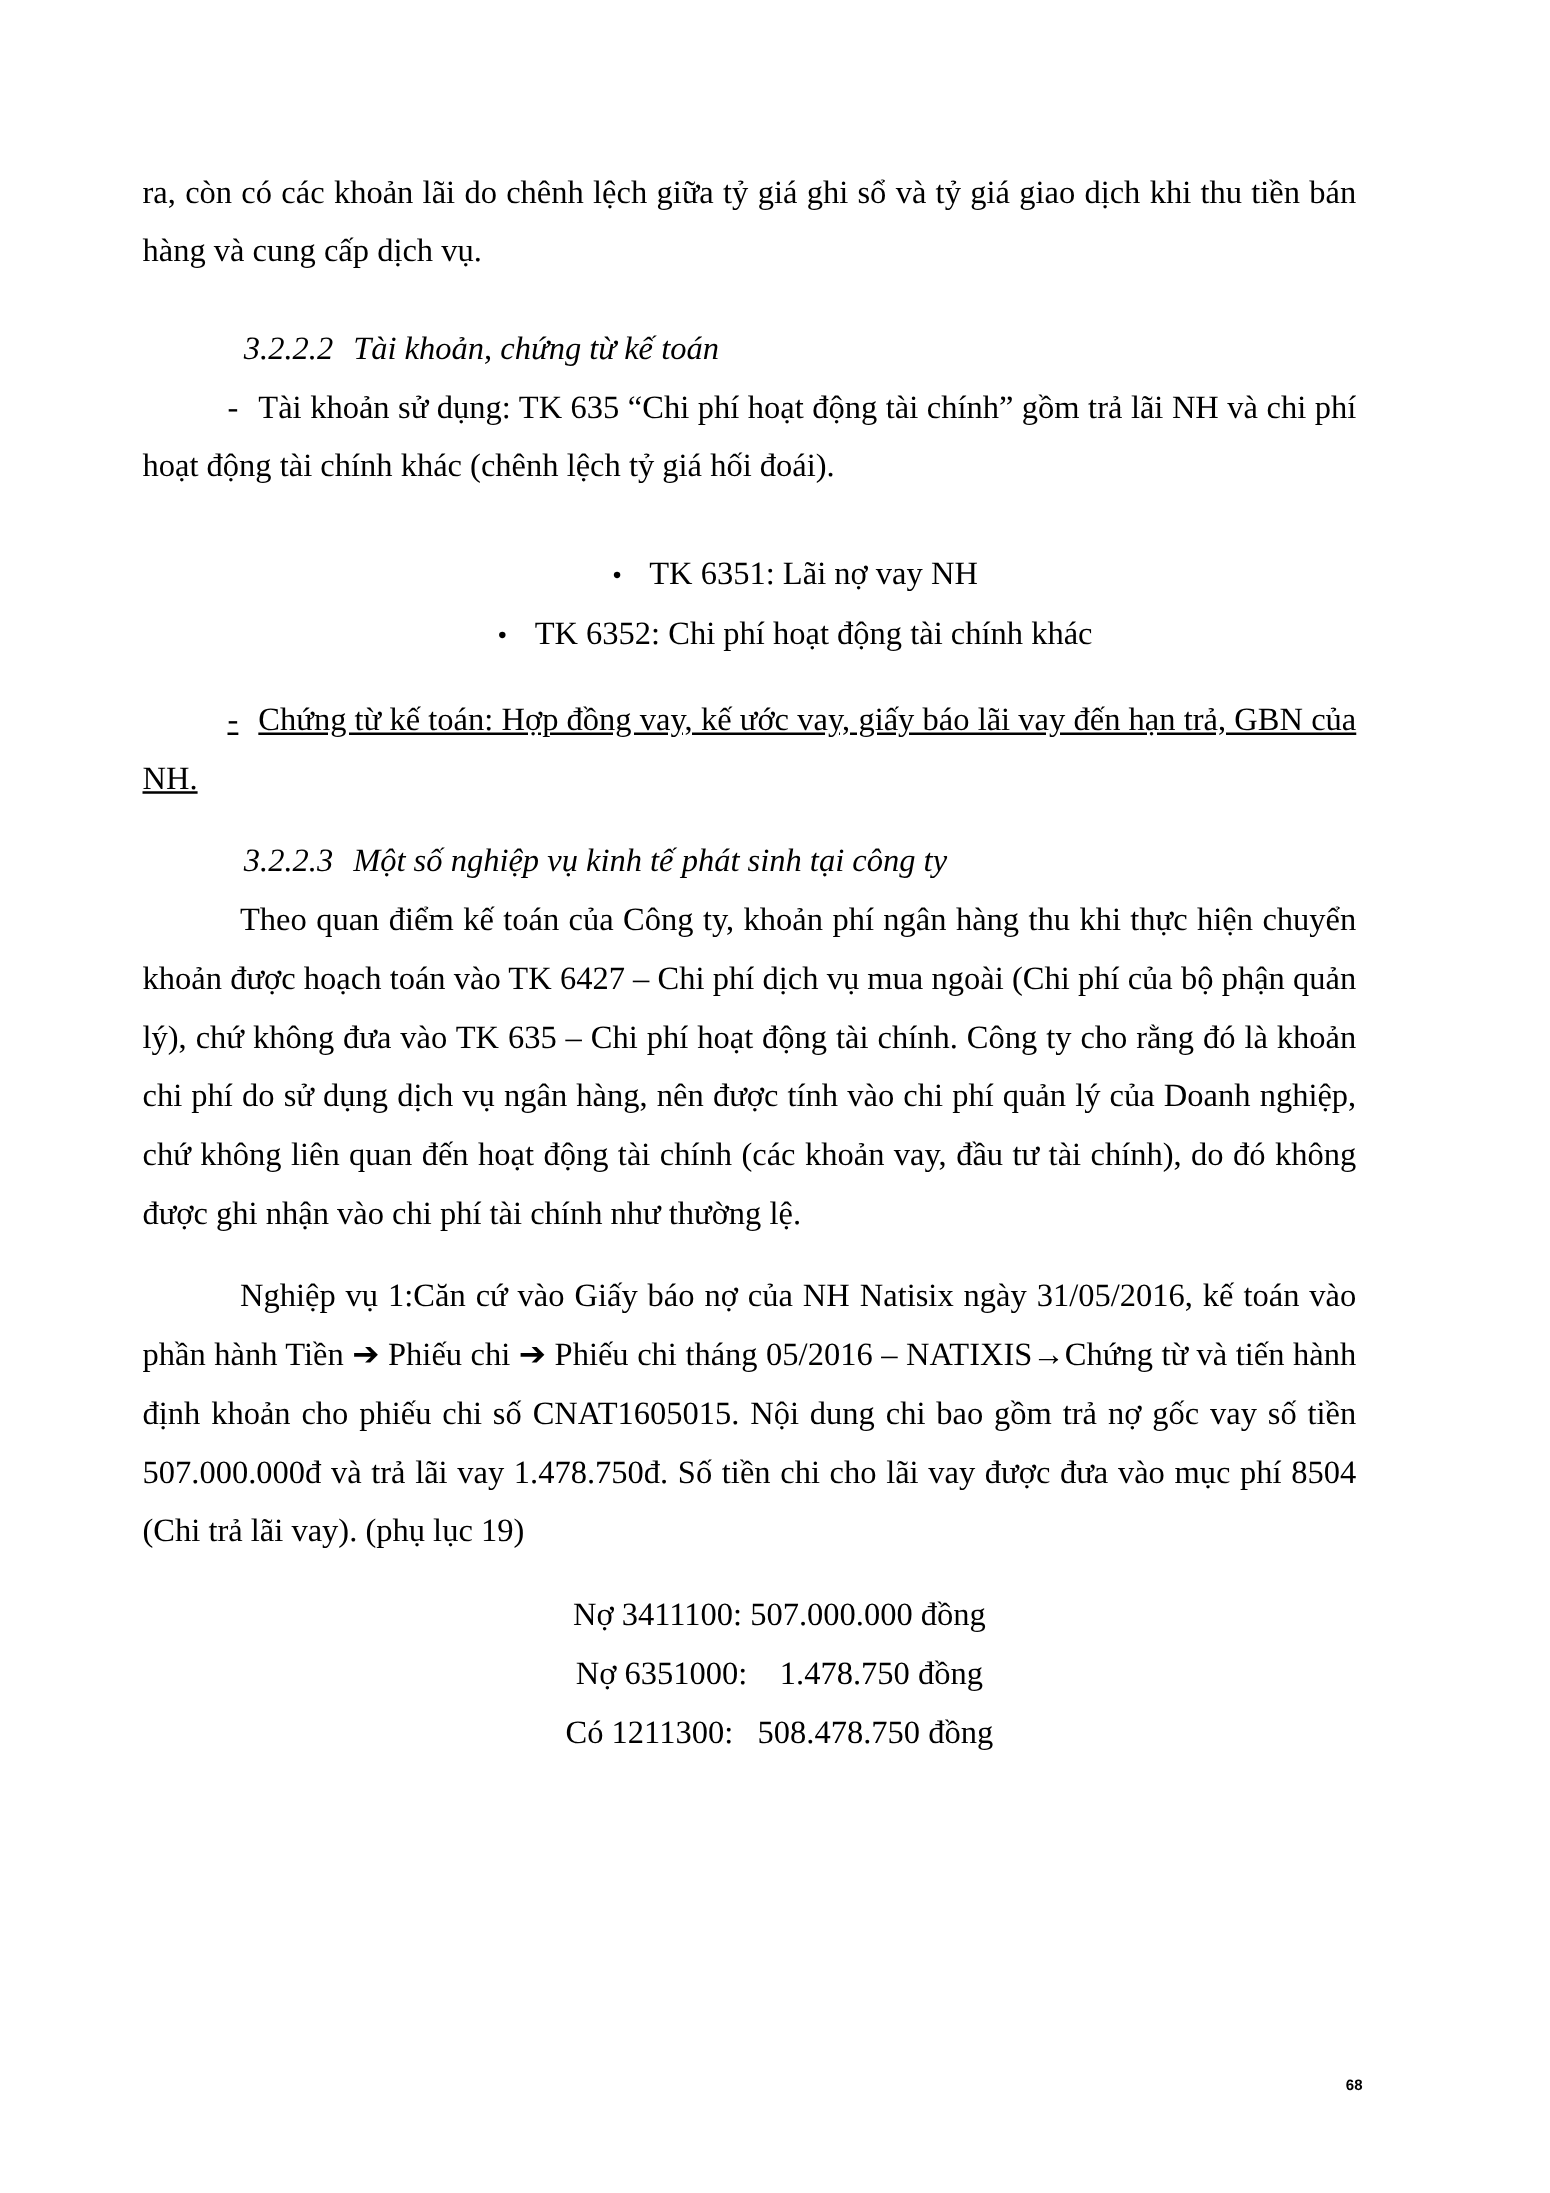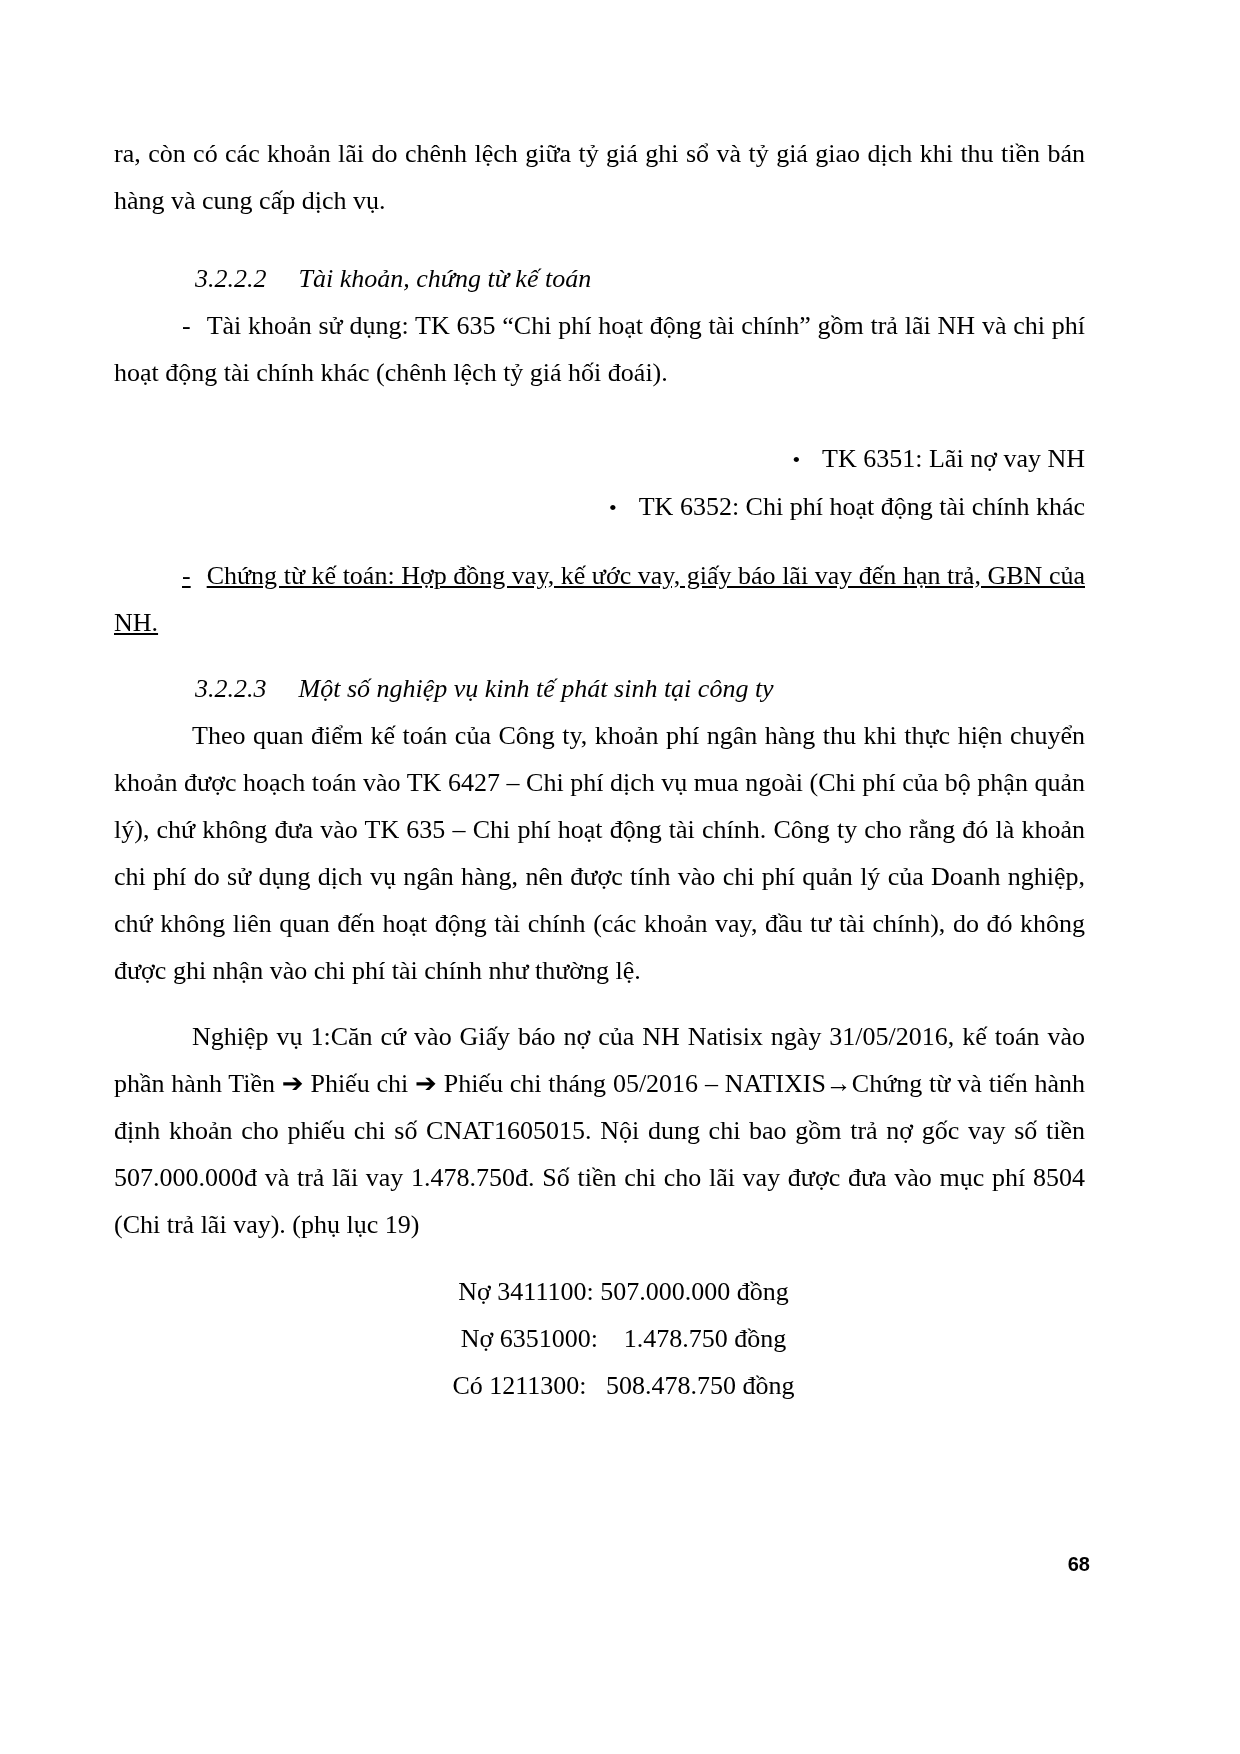--- a/index.html
+++ b/index.html
@@ -11,37 +11,37 @@
   .page {
     position:absolute; inset:0;
     padding:130px 155px 0 114px;
     box-sizing:border-box;
   }
   p { margin:0; font-size:26px; line-height:47px; text-align:justify; }
   .heading {
     font-style:italic; text-align:left;
     padding-left:81px;
   }
-  .heading .h-num { margin-right:32px; }
+  .heading .h-num { margin-right:16px; }
   .indented { text-indent:78px; }
   .dash-item { text-indent:68px; }
   .dash-item .marker { margin-right:16px; }
-  .bullet-line { text-align:right; margin-left:73px; }
+  .bullet-line { text-align:center; margin-left:73px; }
   .bullet-line .marker { font-size:22px; margin-right:22px; }
   .entry-line { text-align:center; margin-left:48px; white-space:pre-wrap; }
   .mt31 { margin-top:31px; }
   .mt39 { margin-top:39px; }
   .mt21 { margin-top:21px;text-decoration:underline; }
   .mt19 { margin-top:19px; }
   .mt20 { margin-top:20px; }
   b, .b { font-weight:normal; }
   .page-number {
-    position:absolute; top:1552px; right:150px;
+    position:absolute; top:1656px; right:150px;
     font-family:"Liberation Sans","DejaVu Sans",sans-serif;
-    font-weight:bold; font-size:20px; line-height:24px;
+    font-weight:bold; font-size:12px; line-height:24px;
   }
 </style>
 </head>
 <body>
 
 <div class="page">
 
   <p><span>ra, còn có các khoản lãi do chênh lệch giữa tỷ giá ghi sổ và tỷ giá giao dịch khi thu tiền bán hàng và cung cấp dịch vụ.</span></p>
 
   <p class="heading mt31"><span class="h-num">3.2.2.2</span><span>Tài khoản, chứng từ kế toán</span></p>

